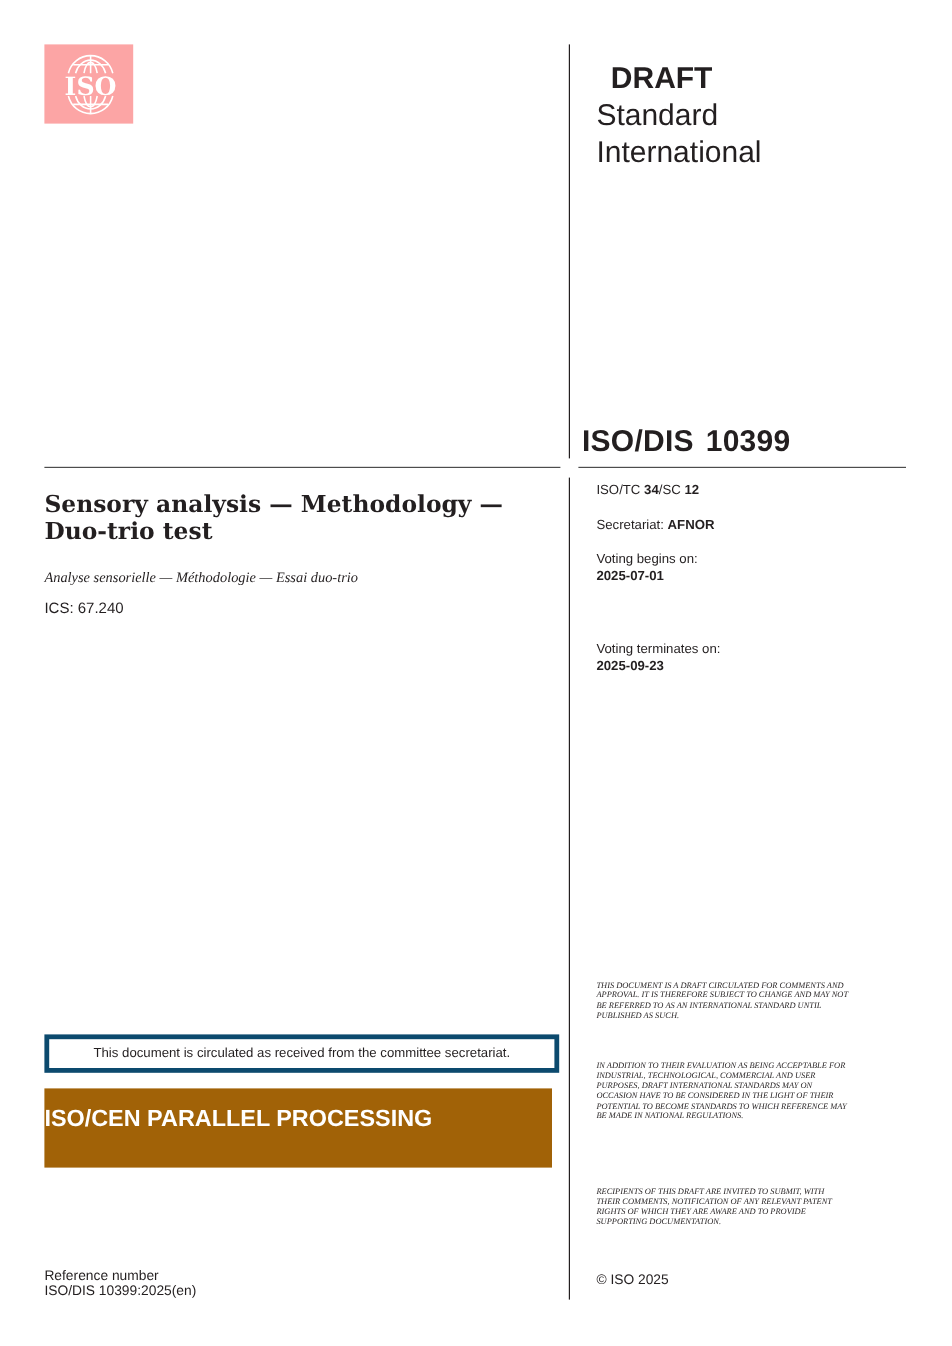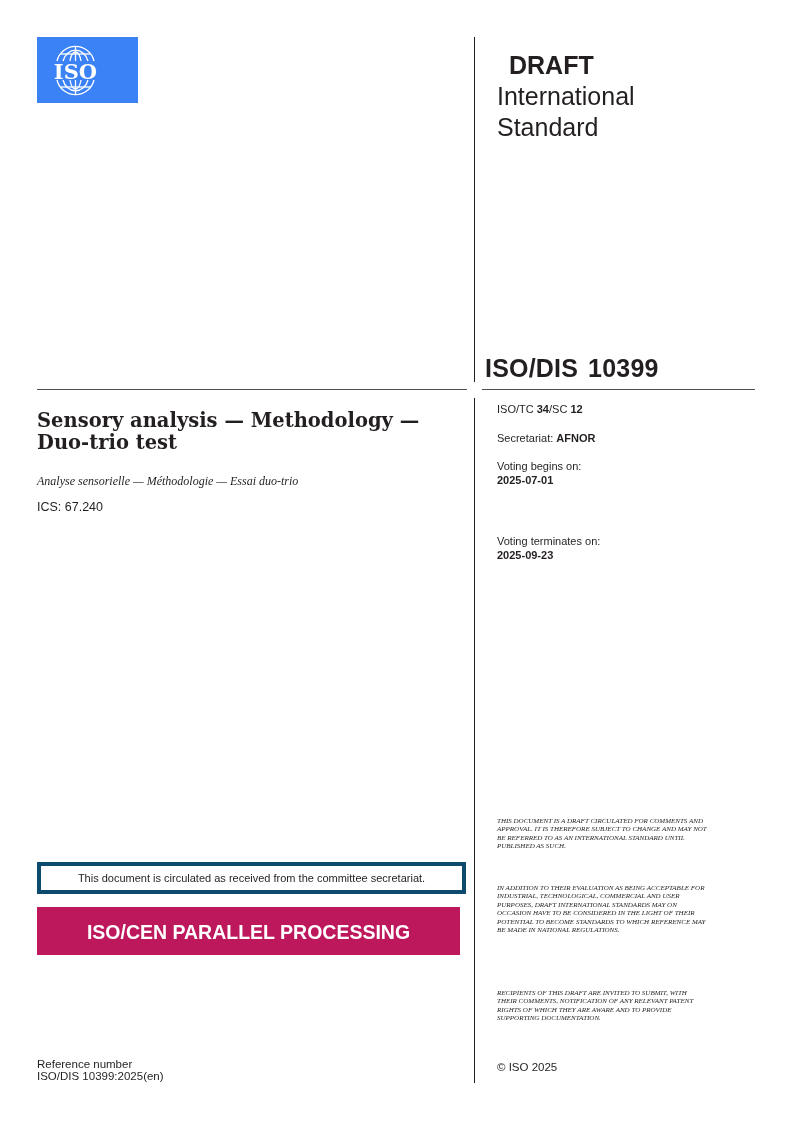--- a/index.html
+++ b/index.html
@@ -1,36 +1,36 @@
 <!DOCTYPE html>
 <html><head>
   <meta charset="utf-8">
   <style>
     html, body { margin: 0; padding: 0; background: #ffffff; }
     body { width: 793px; height: 1122px; position: relative; overflow: hidden; color: #231f20; font-family: "Liberation Sans", sans-serif; }
     .abs { position: absolute; }
-    .logo { left: 37px; top: 37px; width: 101px; height: 66px; background: #3b82f6; }
+    .logo { left: 37px; top: 37px; width: 74px; height: 66px; background: #fca5a5; }
     .logo svg { display: block; }
     .vline { left: 474px; width: 1px; background: #231f20; }
     .vline.top { top: 37px; height: 345px; }
     .vline.bottom { top: 398px; height: 685px; }
     .hline { top: 389px; height: 1px; background: #4d4d4d; }
     .hline.left { left: 37px; width: 430px; }
     .hline.right { left: 482px; width: 273px; }
     .draft { left: 497px; top: 50px; font-size: 25px; line-height: 31px; }
     .draft .b { font-weight: bold; margin-left: 12px; }
     .docnum { left: 485px; top: 354px; font-size: 25px; font-weight: bold; letter-spacing: 0.2px; }
     .docnum .sp { display: inline-block; width: 10px; }
     .title { left: 37px; top: 410px; font-family: "DejaVu Serif", serif; font-weight: bold; font-size: 19.5px; line-height: 22px; width: 420px; }
     .subtitle { left: 37px; top: 474px; font-family: "Liberation Serif", serif; font-style: italic; font-size: 12px; text-align: center; }
     .ics { left: 37px; top: 500px; font-size: 12.5px; }
     .meta { left: 497px; font-size: 11px; line-height: 14px; }
     .meta b { font-weight: bold; }
     .notice { left: 37px; top: 862px; width: 421px; height: 24px; border: 4px solid #0c4a6e; font-size: 11px; line-height: 24px; text-align: center; box-sizing: content-box; }
-    .banner { left: 37px; top: 907px; width: 423px; height: 48px; background: #be185d; color: #ffffff; font-weight: bold; font-size: 19.5px; line-height: 50px; text-align: center; }
+    .banner { left: 37px; top: 907px; width: 423px; height: 66px; background: #a16207; color: #ffffff; font-weight: bold; font-size: 19.5px; line-height: 50px; text-align: left; }
     .disclaimer { left: 497px; width: 210px; font-family: "Liberation Serif", serif; font-size: 7px; line-height: 8.4px; color: #231f20; text-transform: uppercase; font-style: italic; }
     .refnum { left: 37px; top: 1058px; font-size: 11.5px; line-height: 12px; }
     .copyright { left: 497px; top: 1061px; font-size: 11.5px; }
   </style>
 </head>
 <body>
 
 <div class="abs logo">
   <svg width="77" height="66" viewBox="0 0 77 66">
     <g fill="none" stroke="#ffffff" stroke-width="1.3">
@@ -51,22 +51,22 @@
   </svg>
 </div>
 
 <div class="abs vline top"></div>
 <div class="abs vline bottom"></div>
 <div class="abs hline left"></div>
 <div class="abs hline right"></div>
 
 <div class="abs draft">
   <div class="b">DRAFT</div>
+  <div>Standard</div>
   <div>International</div>
-  <div>Standard</div>
 </div>
 
 <div class="abs docnum">
   <span>ISO/DIS</span><span class="sp"></span><span>10399</span>
 </div>
 
 <div class="abs title">Sensory analysis — Methodology — Duo-trio test</div>
 <div class="abs subtitle">Analyse sensorielle — Méthodologie — Essai duo-trio</div>
 <div class="abs ics">ICS: 67.240</div>
 

